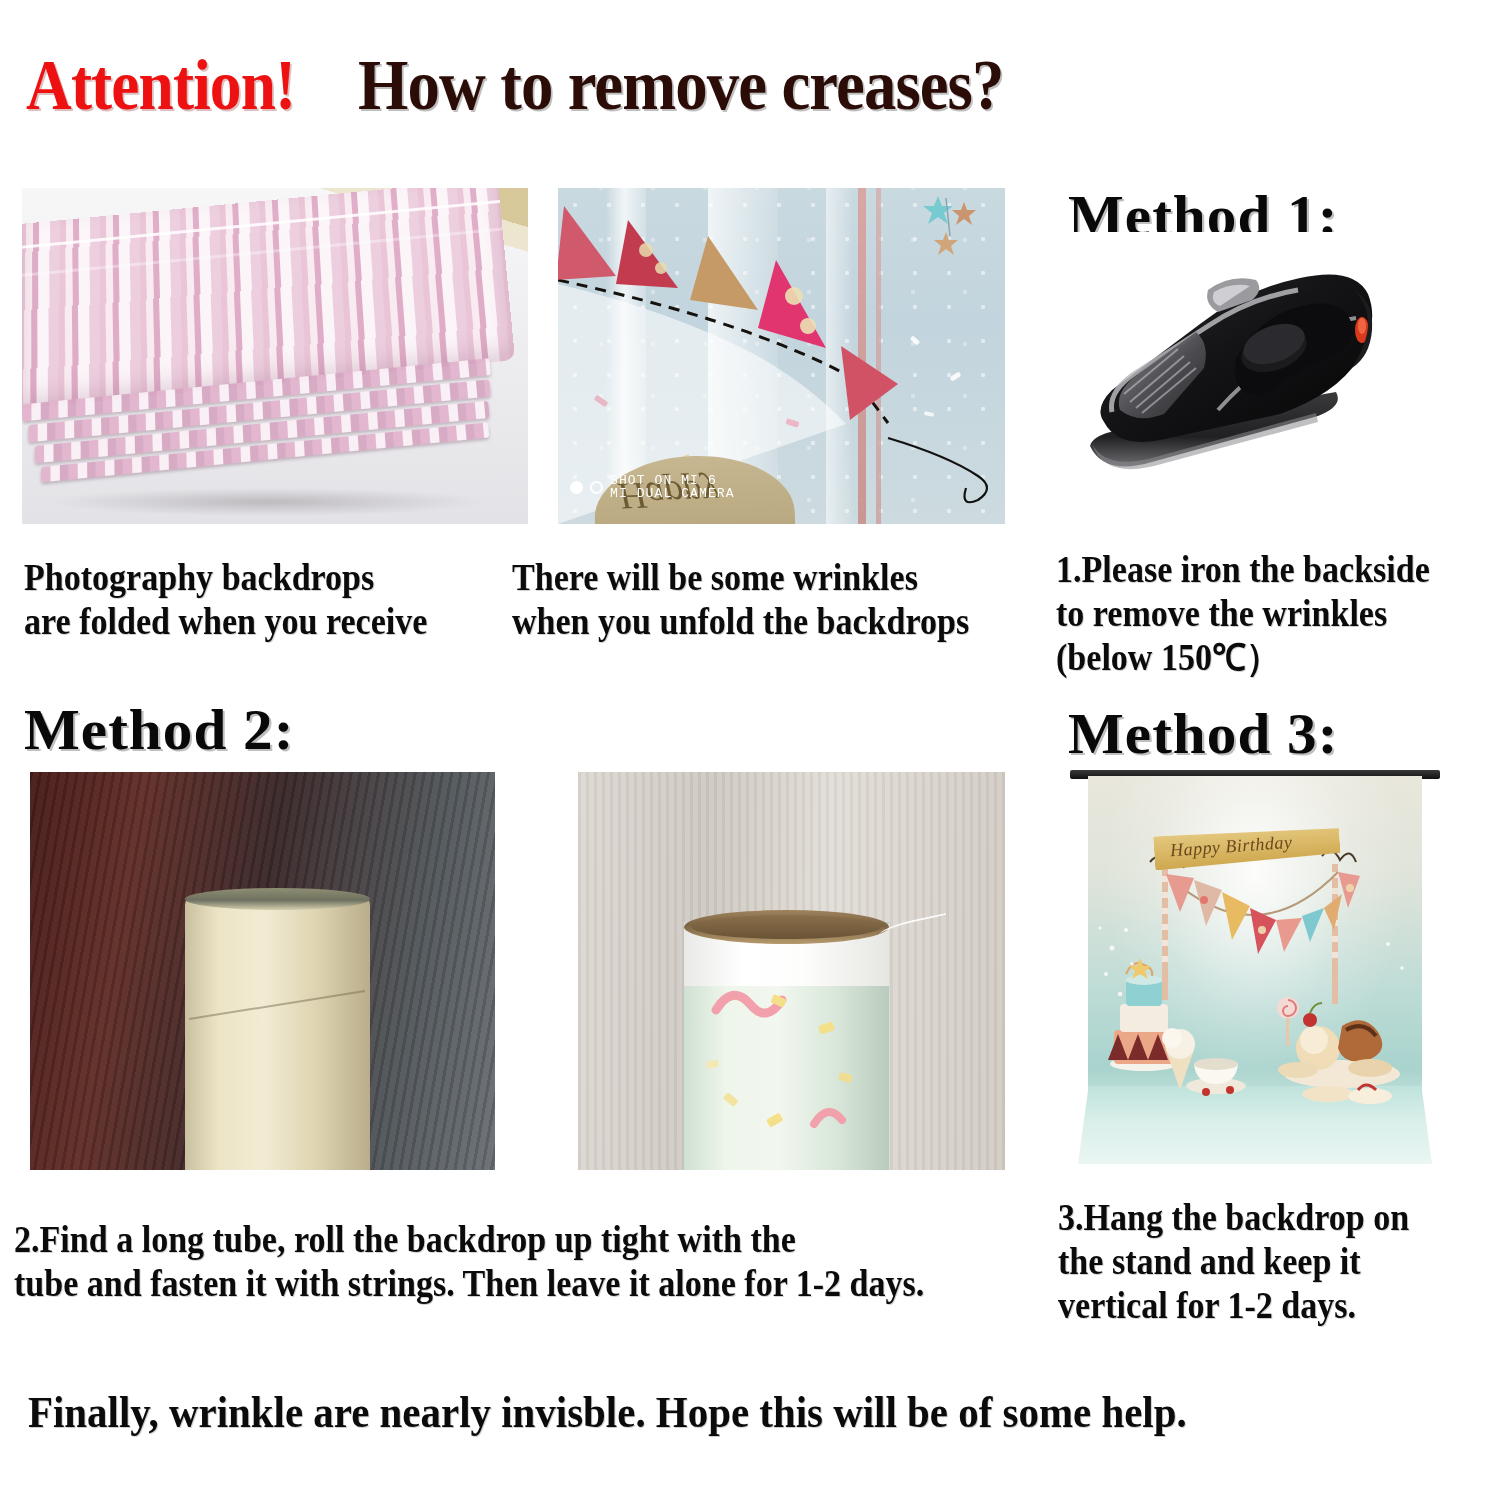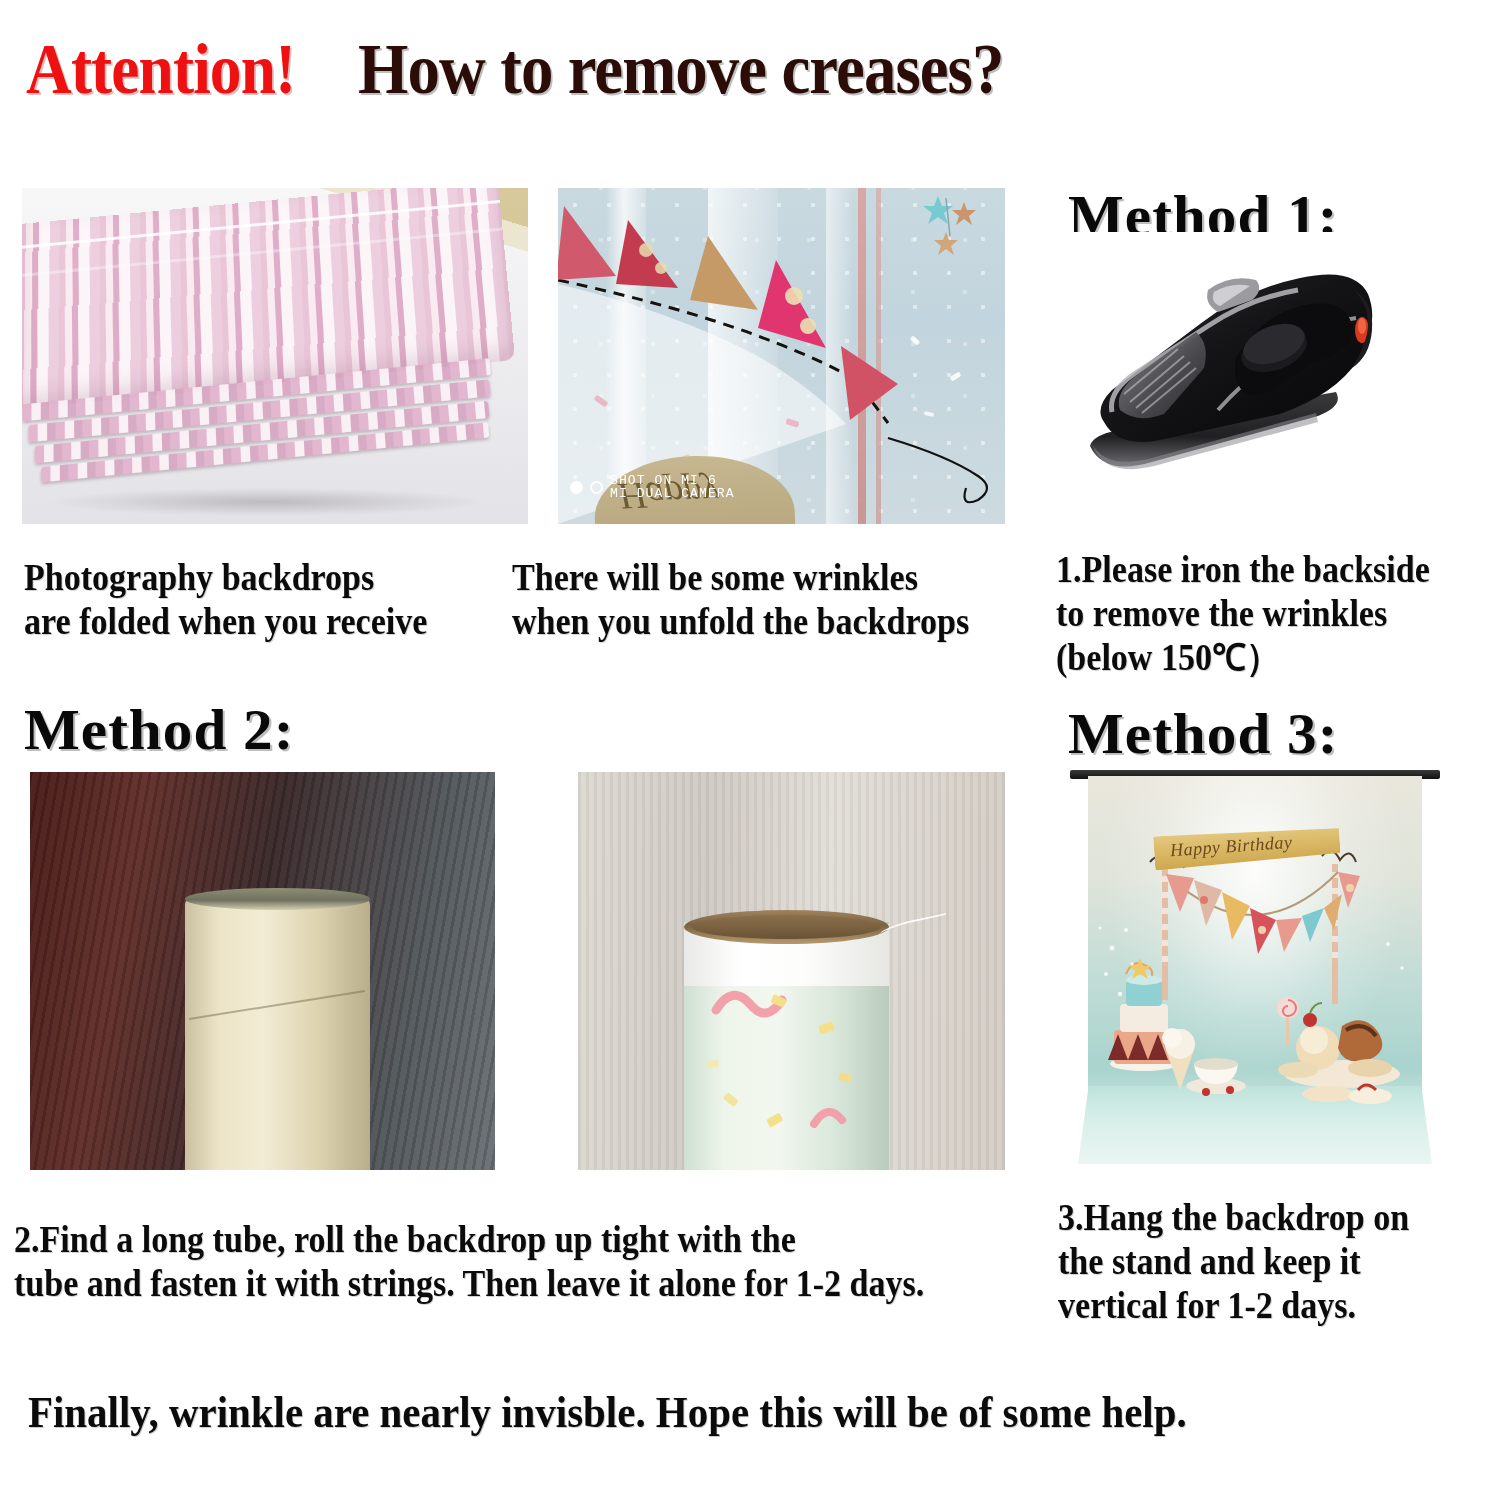--- a/index.html
+++ b/index.html
@@ -8,21 +8,21 @@
     background:#ffffff;
     font-family:"Liberation Serif", serif;
     overflow:hidden;
     position:relative;
   }
   .page{position:absolute;inset:0;}
 
   
   .title-row{
     position:absolute;left:0;top:32px;width:1500px;height:90px;
-    display:flex;align-items:flex-start;
+    display:flex;align-items:flex-end;
   }
   .t-attention{
     margin-left:26px;
     font-family:"Liberation Serif", serif;
     font-weight:bold;
     font-size:72px;
     line-height:74px;
     color:#ee1111;
     letter-spacing:-1px;
     transform:scaleX(0.88);

